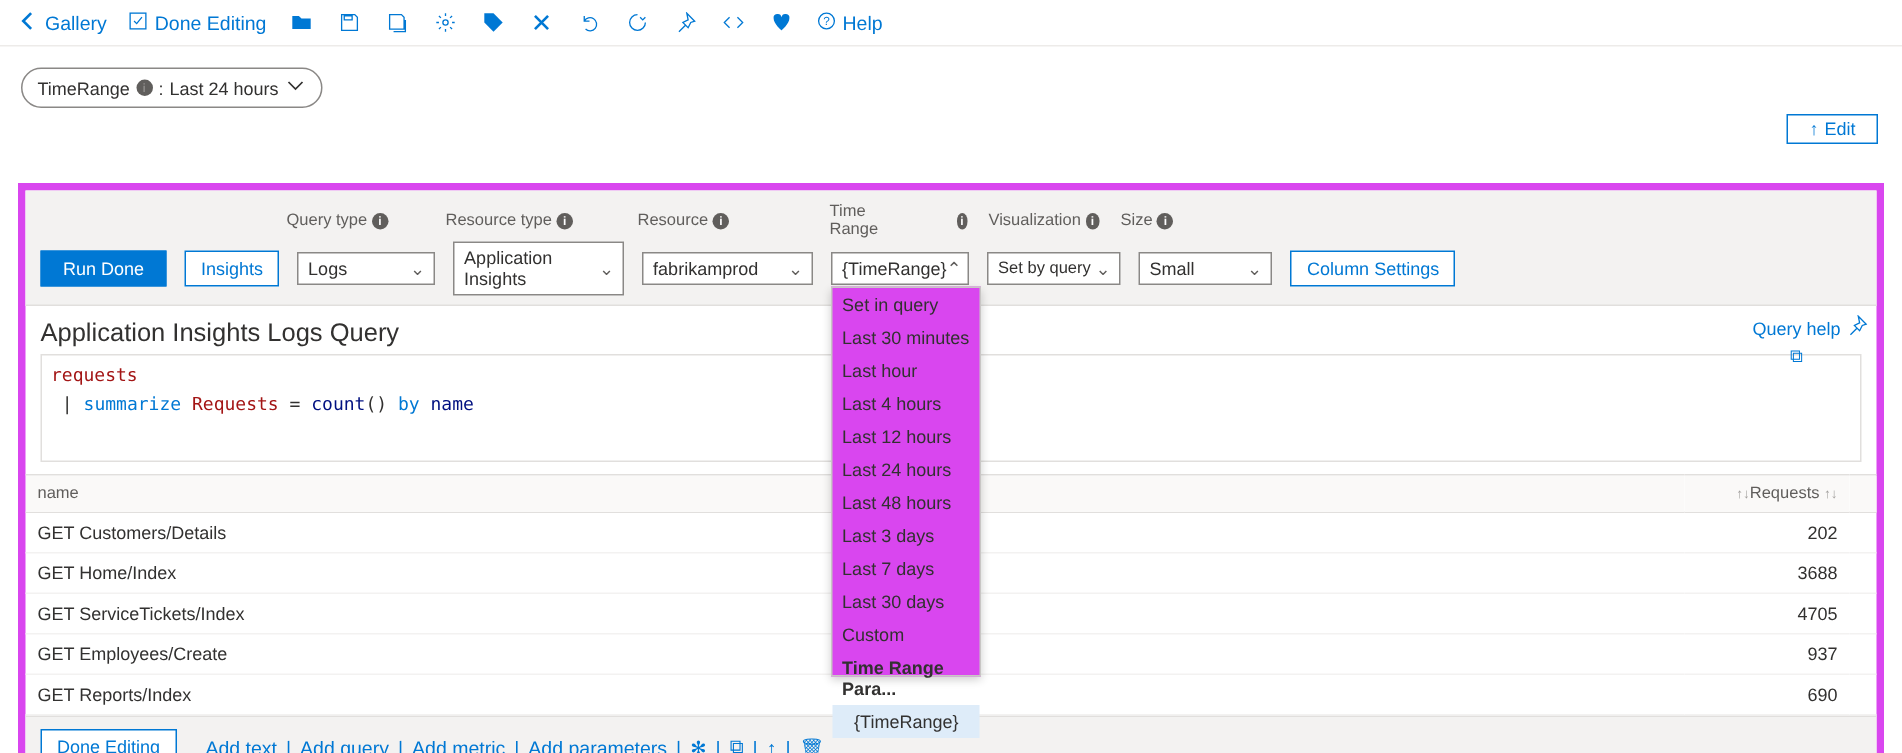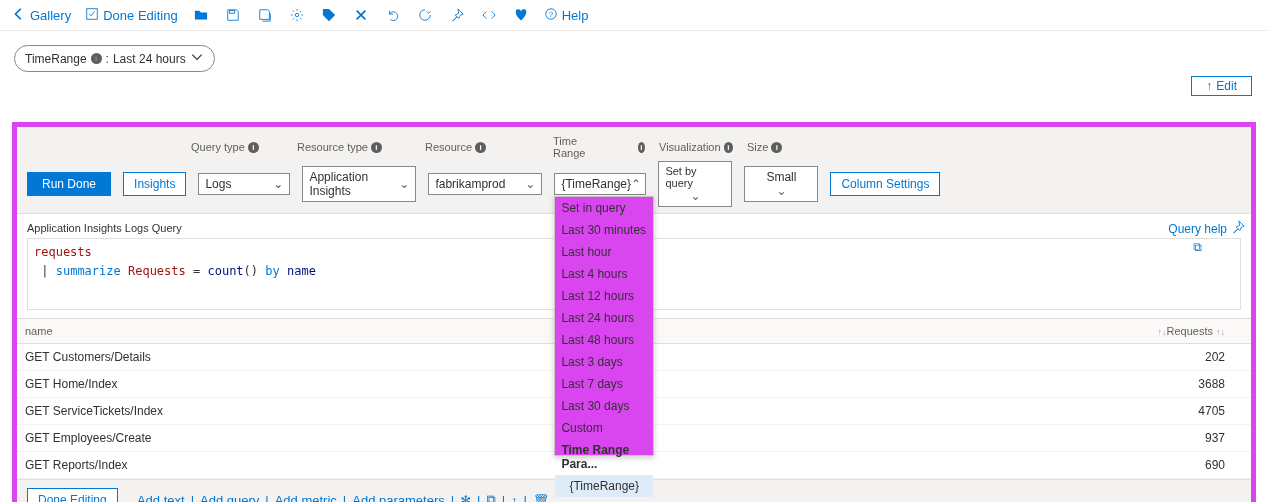--- a/index.html
+++ b/index.html
@@ -22,27 +22,27 @@
 .labels .lbl[data-w="vz"] { width: 74px; }
 .labels .lbl[data-w="sz"] { width: 74px; }
 .info-i { width: 11px; height: 11px; border-radius: 50%; background: #605e5c; color: #fff; font-size: 8px; display: inline-flex; align-items: center; justify-content: center; font-weight: bold; }
 .controls { display: flex; gap: 12px; align-items: center; }
 .btn-primary { background: #0078d4; color: #fff; border: 1px solid #0078d4; padding: 4px 14px; font-size: 12px; cursor: pointer; }
 .btn-sec { background: #fff; border: 1px solid #0078d4; color: #0078d4; padding: 4px 10px; font-size: 12px; cursor: pointer; }
 .sel { background: #fff; border: 1px solid #8a8886; padding: 3px 6px; font-size: 12px; display: inline-flex; align-items: center; justify-content: space-between; cursor: pointer; position: relative; }
 .sel .chev { color: #605e5c; }
 .sel[data-w="92"] { width: 92px; align-items: center; }
 .sel[data-w="114"] { width: 114px; }
-.sel[data-w="74"] { width: 74px; flex-direction: column; }
+.sel[data-w="74"] { width: 89px; }
 .dropdown { position: absolute; top: 22px; left: -1px; width: 100px; background: #d946ef; border: 1px solid #c8c6c4; box-shadow: 0 2px 6px rgba(0,0,0,0.2); z-index: 10; max-height: 260px; overflow: visible; }
 .dropdown .opt { padding: 4px 6px; font-size: 12px; cursor: pointer; }
 .dropdown .opt.bold { font-weight: 600; }
 .dropdown .opt.sub { padding-left: 14px; background: #deecf9; }
 .query-area { padding: 8px 10px; position: relative; }
-.q-title { font-size: 11px; margin-bottom: 4px; }
+.q-title { font-size: 17px; margin-bottom: 4px; }
 .q-help { position: absolute; right: 24px; top: 8px; color: #0078d4; font-size: 12px; display: inline-flex; align-items: center; gap: 4px; cursor: pointer; flex-direction: column; }
 .q-pin { position: absolute; right: 6px; top: 6px; color: #0078d4; cursor: pointer; }
 .q-editor { border: 1px solid #e1dfdd; background: #fff; padding: 4px 6px; font-family: Consolas, monospace; font-size: 12px; height: 72px; overflow: auto; line-height: 1.6; }
 .q-editor .kw { color: #0078d4; }
 .q-editor .id { color: #001080; }
 .q-editor .tbl { color: #a31515; }
 .result-table { width: 100%; border-collapse: collapse; font-size: 12px; }
 .result-table th { text-align: left; padding: 6px 8px; background: #faf9f8; border-bottom: 1px solid #e1dfdd; border-top: 1px solid #e1dfdd; font-weight: 400; color: #605e5c; font-size: 11px; position: relative; }
 .result-table th.right { text-align: right; }
 .result-table td { padding: 6px 8px; border-bottom: 1px solid #f3f2f1; }

